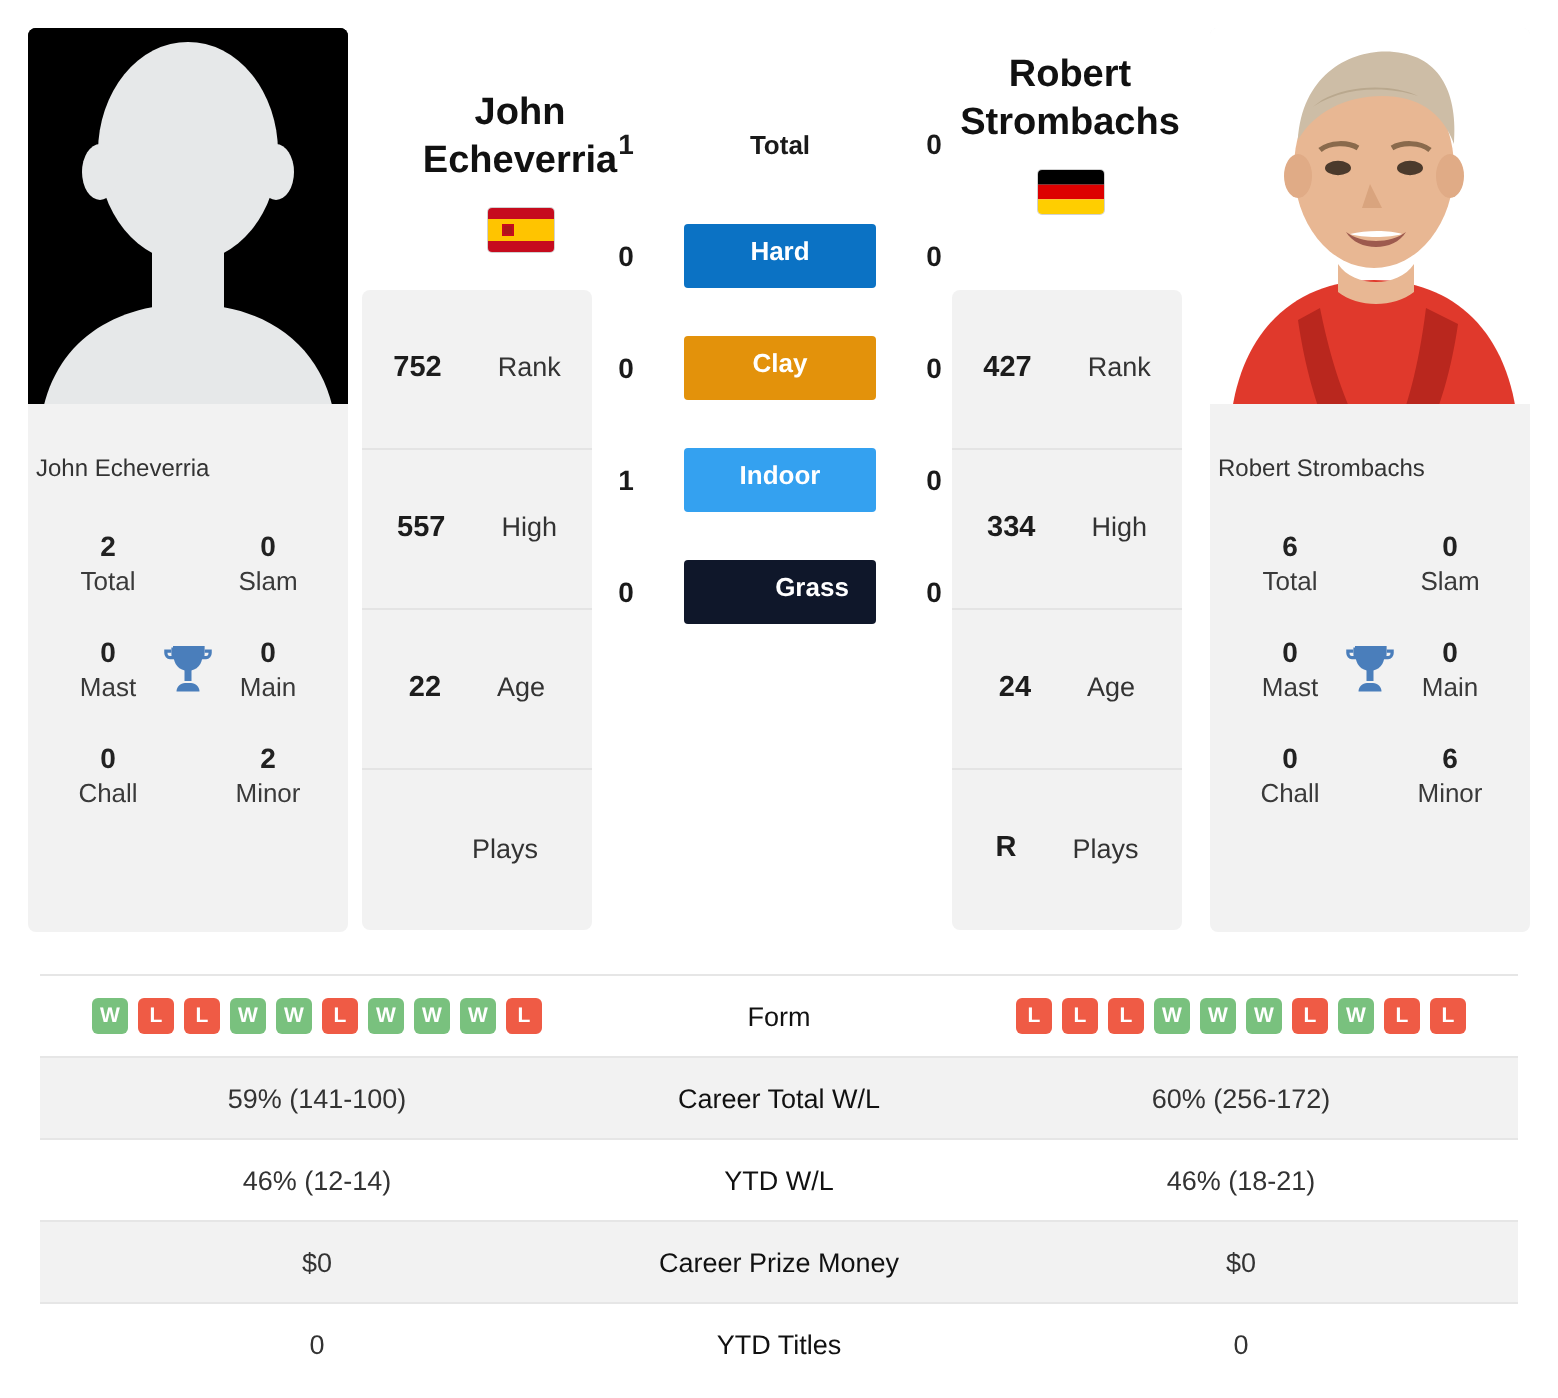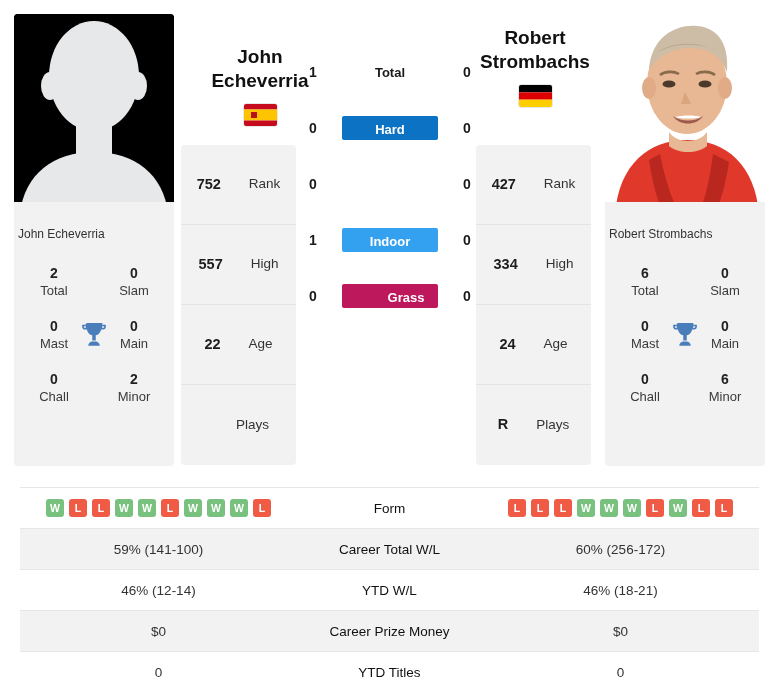--- a/index.html
+++ b/index.html
@@ -158,21 +158,21 @@
   }
   .h2h-label-plain {
     flex: 1;
     text-align: center;
     font-size: 13px;
     font-weight: bold;
     color: #1a1a1a;
   }
   .surf {
     width: 96px;
-    height: 24px;
+    height: 32px;
     line-height: 28px;
     text-align: center;
     color: #ffffff;
     font-size: 13px;
     font-weight: bold;
     border-radius: 2px;
   }
 
   
   .cmp-table {
@@ -403,30 +403,31 @@
           <div class="h2h-label-plain">Total</div>
           <div class="h2h-score">0</div>
         </div>
         <div class="h2h-row">
           <div class="h2h-score">0</div>
           <div class="surf" style="background: rgb(11, 114, 196);">Hard</div>
           <div class="h2h-score">0</div>
         </div>
         <div class="h2h-row">
           <div class="h2h-score">0</div>
+          <div class="surf" style="background: rgb(227, 146, 11);">Clay</div>
           <div class="h2h-score">0</div>
         </div>
         <div class="h2h-row">
           <div class="h2h-score">1</div>
           <div class="surf" style="background: rgb(52, 161, 240);">Indoor</div>
           <div class="h2h-score">0</div>
         </div>
         <div class="h2h-row">
           <div class="h2h-score">0</div>
-          <div class="surf" style="background: #be185d; padding-left: 32px;">Grass</div>
+          <div class="surf" style="background: #0f172a; padding-left: 32px;">Grass</div>
           <div class="h2h-score">0</div>
         </div>
       </div>
 
   </div>
 
   <table class="cmp-table">
     <tbody id="cmp-body">
         <tr class="odd">
           <td>

